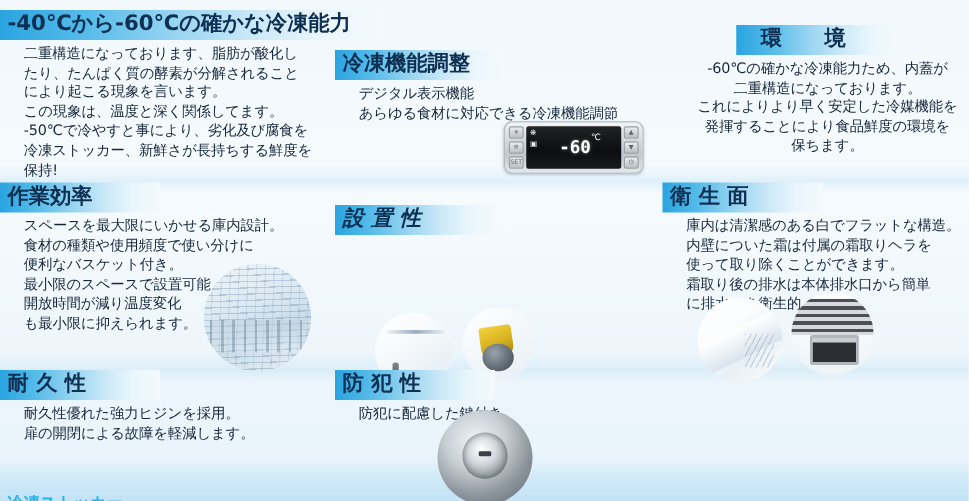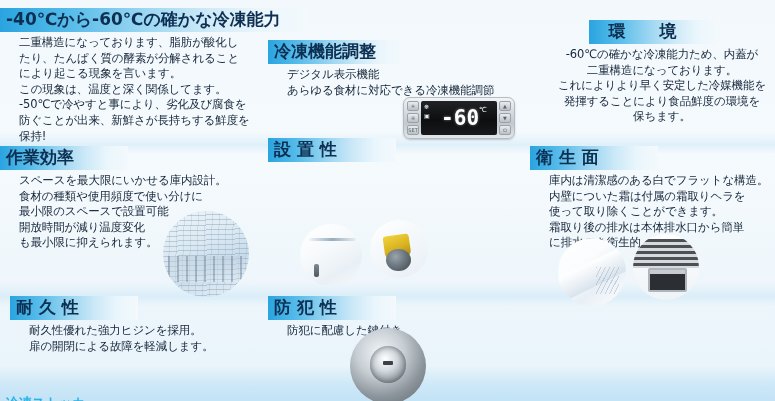--- a/index.html
+++ b/index.html
@@ -246,21 +246,21 @@
     flex-direction: column;
     gap: 3px;
     font-size: 6px;
     line-height: 6px;
     color: #e8eef3;
   }
   .ctrl-icons span { display: block; }
   .ctrl-value {
     font-family: "DejaVu Sans Mono", "Liberation Mono", monospace;
     font-weight: 700;
-    font-size: 21px;
+    font-size: 14px;
     line-height: 21px;
     color: #ffffff;
     letter-spacing: 0px;
     margin-left: 10px;
     text-shadow: 0 0 3px rgba(255,255,255,.45);
   }
   .ctrl-unit {
     font-family: "DejaVu Sans", sans-serif;
     font-size: 7px;
     color: #ffffff;
@@ -298,40 +298,41 @@
     <div class="sec" style="top:8px;">
       <div class="sec-head wide">
         <div class="t">-40℃から-60℃の確かな冷凍能力</div>
       </div>
       <div class="sec-body">
         <p>二重構造になっております、脂肪が酸化し</p>
         <p>たり、たんぱく質の酵素が分解されること</p>
         <p>により起こる現象を言います。</p>
         <p>この現象は、温度と深く関係してます。</p>
         <p>-50℃で冷やすと事により、劣化及び腐食を</p>
-        <p>防ぐことが出来、新鮮さが長持ちする鮮度を</p>
+        <p>冷凍ストッカー、新鮮さが長持ちする鮮度を</p>
         <p>保持!</p>
       </div>
     </div>
 
     <div class="sec" style="top:146px;">
       <div class="sec-head narrow">
         <div class="t">作業効率</div>
       </div>
       <div class="sec-body">
         <p>スペースを最大限にいかせる庫内設計。</p>
         <p>食材の種類や使用頻度で使い分けに</p>
+        <p>便利なバスケット付き。</p>
         <p>最小限のスペースで設置可能</p>
         <p>開放時間が減り温度変化</p>
         <p>も最小限に抑えられます。</p>
       </div>
       <div class="photo ph-basket" style="left:163px; top:65px; width:86px; height:86px;"></div>
     </div>
 
-    <div class="sec" style="top:296px;padding-left:10px;">
+    <div class="sec" style="top:296px;">
       <div class="sec-head narrow">
         <div class="t">耐 久 性</div>
       </div>
       <div class="sec-body">
         <p>耐久性優れた強力ヒジンを採用。</p>
         <p>扉の開閉による故障を軽減します。</p>
       </div>
     </div>
 
     <div class="bottom-caption">冷凍ストッカー</div>
@@ -365,21 +366,21 @@
         </div>
 
         <div class="ctrl-btns">
           <div class="ctrl-btn">▲</div>
           <div class="ctrl-btn">▼</div>
           <div class="ctrl-btn">⏻</div>
         </div>
       </div>
     </div>
 
-    <div class="sec" style="top:138px;">
+    <div class="sec" style="top:164px;font-style:italic;">
       <div class="sec-head narrow">
         <div class="t">設 置 性</div>
       </div>
       <div class="photo ph-back" style="left:32px; top:86px; width:62px; height:62px;"></div>
       <div class="photo ph-caster" style="left:102px; top:82px; width:58px; height:58px;"></div>
     </div>
 
     <div class="sec" style="top:296px;">
       <div class="sec-head narrow">
         <div class="t">防 犯 性</div>

